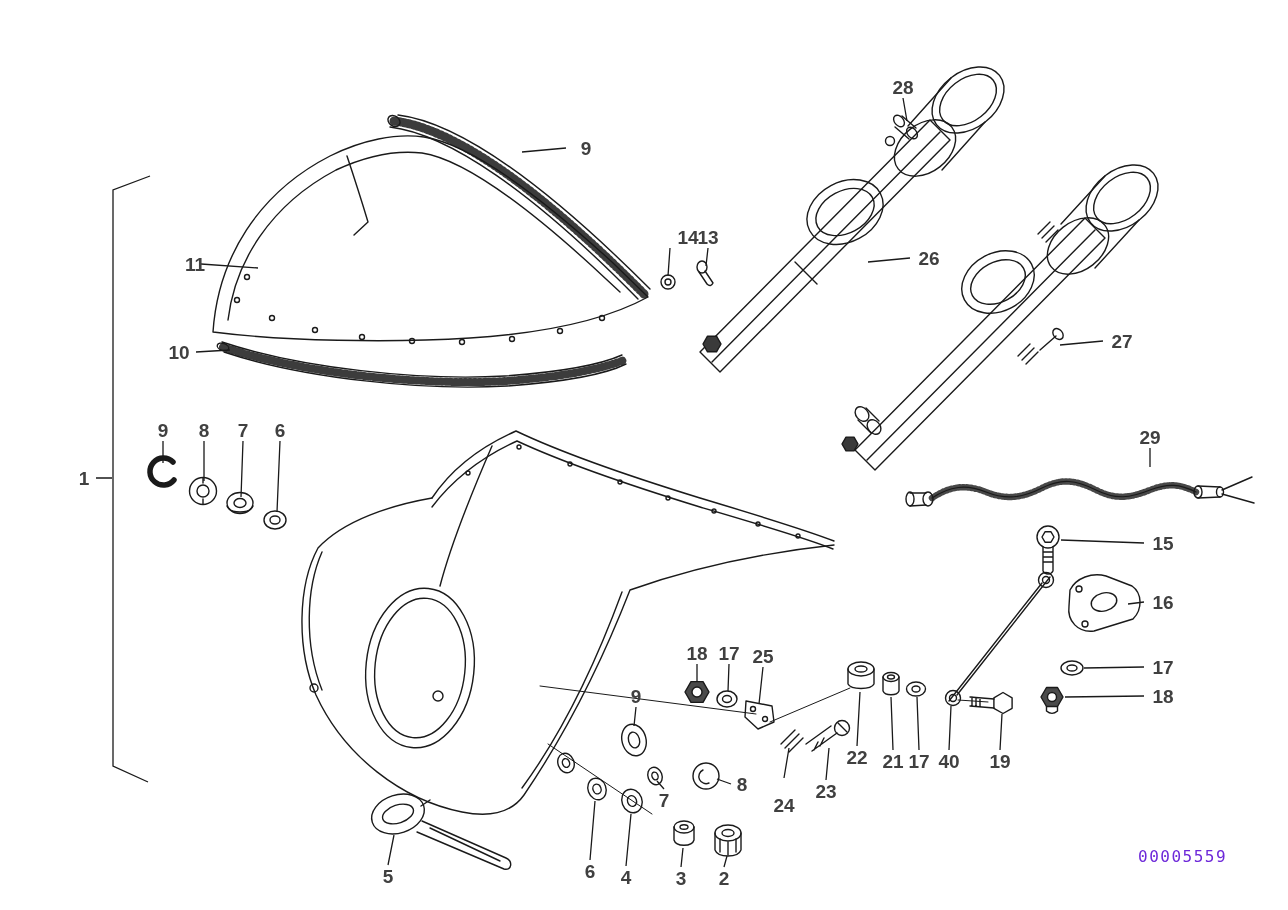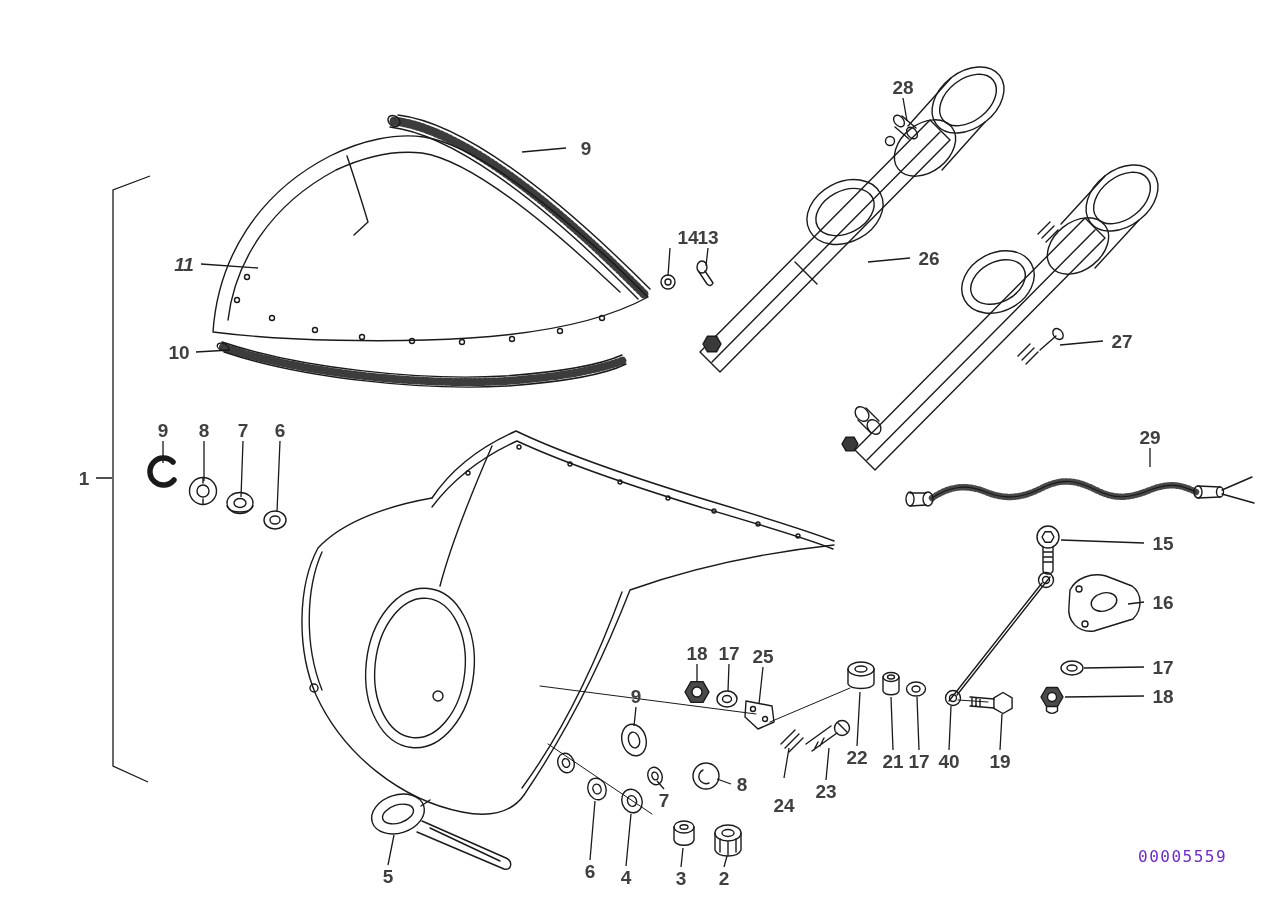--- a/index.html
+++ b/index.html
@@ -270,21 +270,21 @@
 
     </g>
   </svg>
 
   <div id="callout-layer">
       <div class="callout" style="left: 84px; top: 478px;">1</div>
       <div class="callout" style="left: 586px; top: 148px;">9</div>
       <div class="callout" style="left: 903px; top: 87px;">28</div>
       <div class="callout" style="left: 670px; top: 237px; margin-left: 18px;">14</div>
       <div class="callout" style="left: 708px; top: 237px;">13</div>
-      <div class="callout" style="left: 184px; top: 264px; font-style: italic;">11</div>
+      <div class="callout" style="left: 195px; top: 264px;">11</div>
       <div class="callout" style="left: 929px; top: 258px;">26</div>
       <div class="callout" style="left: 1122px; top: 341px;">27</div>
       <div class="callout" style="left: 179px; top: 352px;">10</div>
       <div class="callout" style="left: 163px; top: 430px;">9</div>
       <div class="callout" style="left: 204px; top: 430px;">8</div>
       <div class="callout" style="left: 243px; top: 430px;">7</div>
       <div class="callout" style="left: 280px; top: 430px;">6</div>
       <div class="callout" style="left: 1150px; top: 437px;">29</div>
       <div class="callout" style="left: 1163px; top: 543px;">15</div>
       <div class="callout" style="left: 1163px; top: 602px;">16</div>

